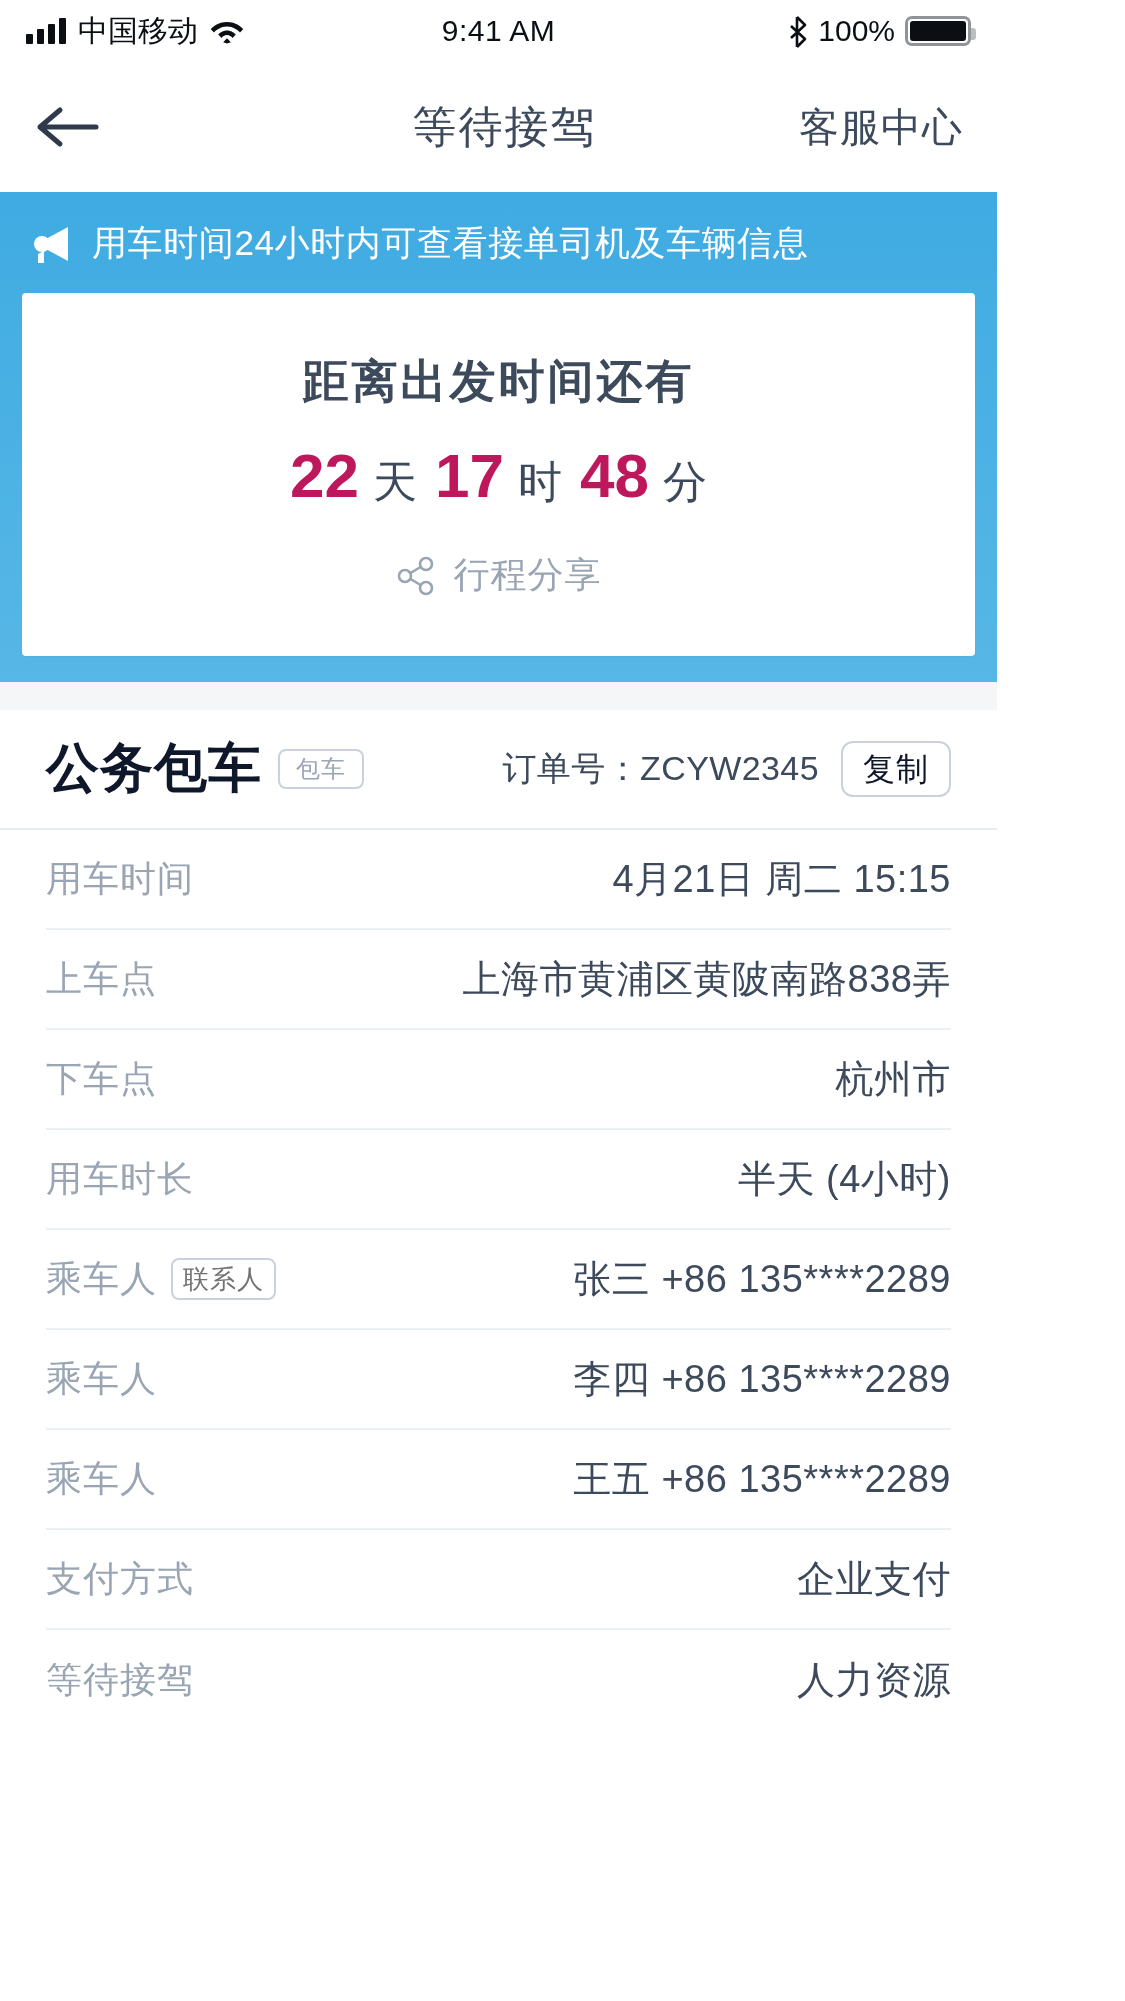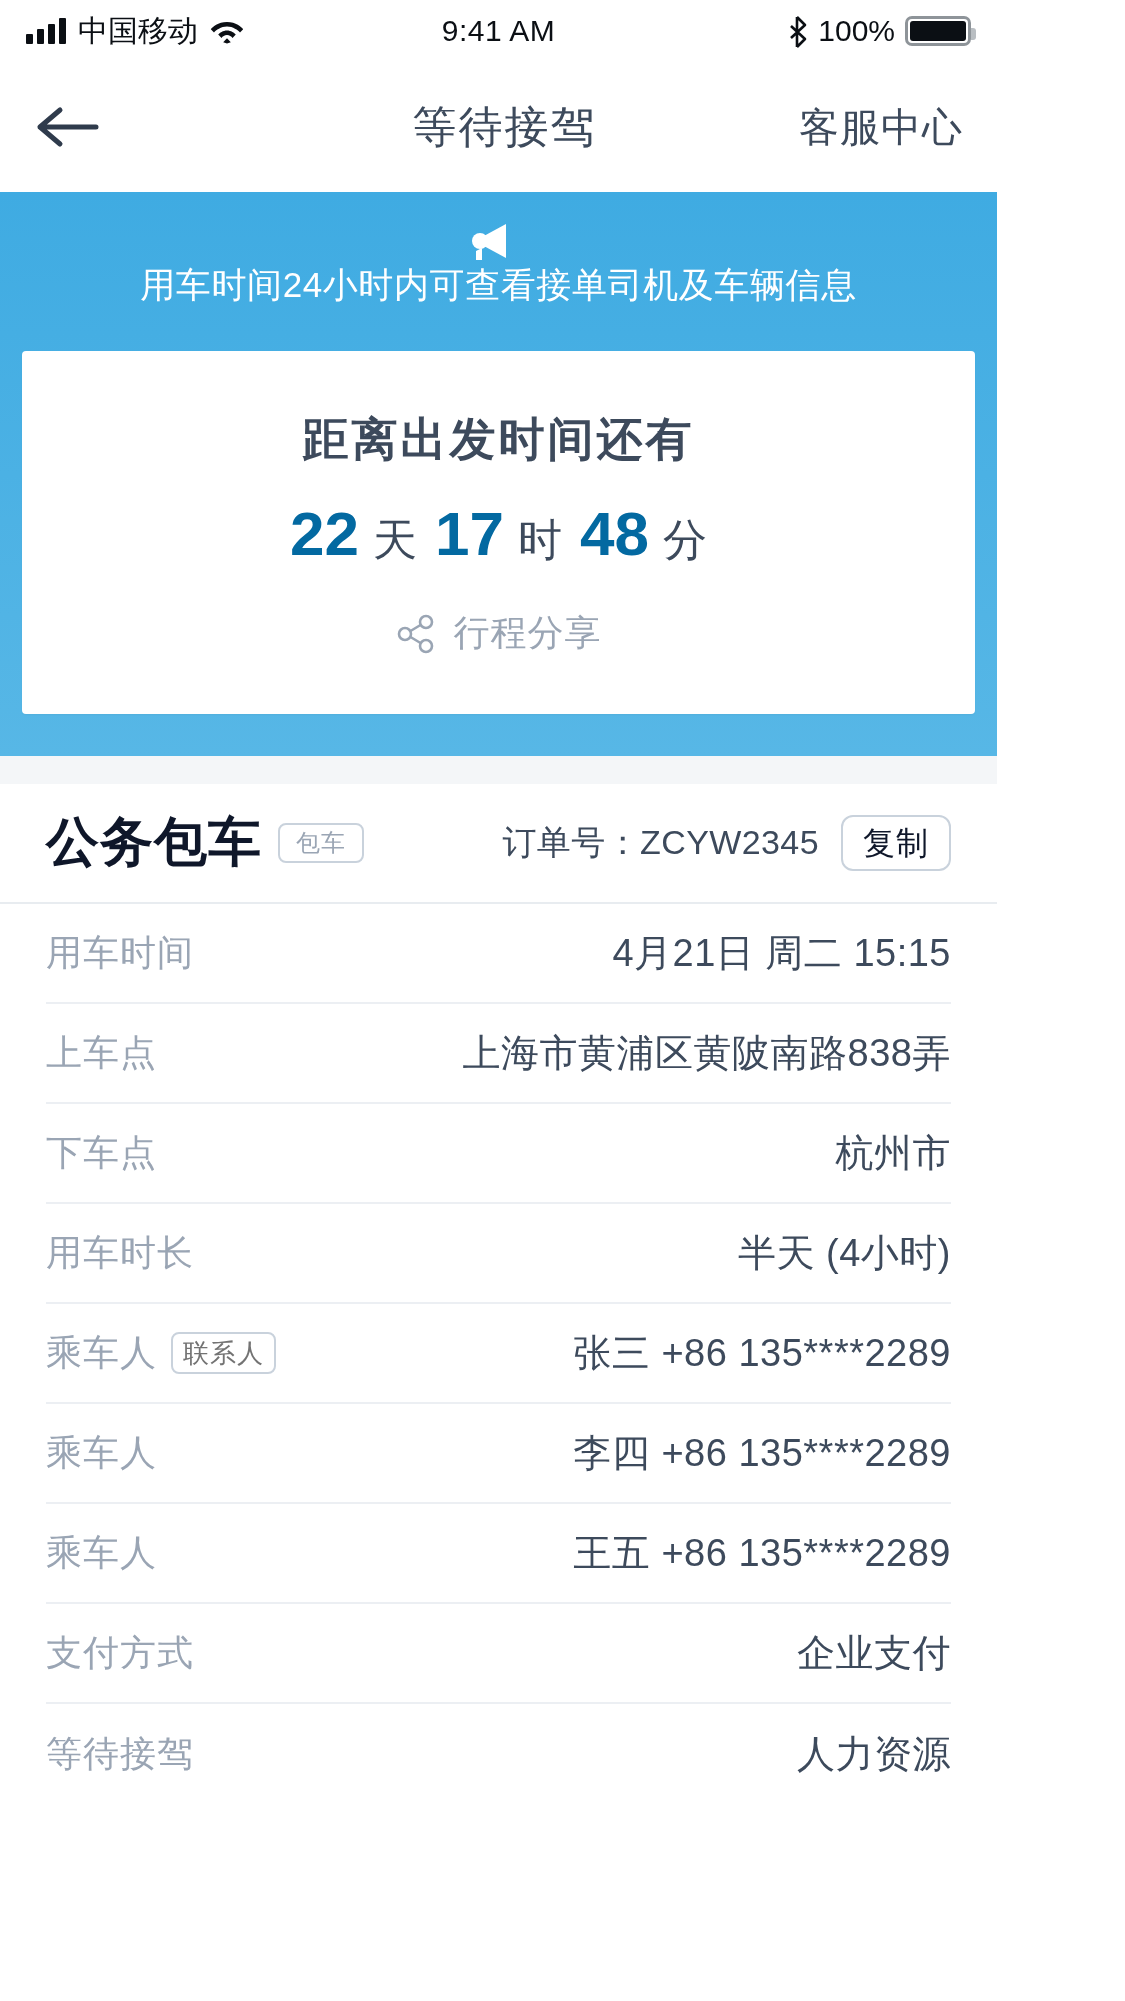--- a/index.html
+++ b/index.html
@@ -60,41 +60,41 @@
   .nav-action{
     margin-left:auto; font-size:40px; color:#3d4a5c; letter-spacing:1px;
     position:relative; z-index:2;
   }
 
   
   .notice{
     background:linear-gradient(180deg,#3fabe2 0%,#57b7e6 100%);
     padding:28px 0 0 0; position:relative;
   }
-  .notice-row{ display:flex; align-items:center; padding:0 30px 26px 30px;flex-direction:column; }
+  .notice-row{ display:flex; align-items:center; padding:0 30px 26px 30px; }
   .horn{ width:46px; height:42px; flex:0 0 auto; margin-right:16px; }
   .notice-text{
     color:#ffffff; font-size:35px; letter-spacing:.6px; white-space:nowrap;
   }
 
   
   .count-card{
-    background:#fff; margin:16px 22px; border-radius:4px;
+    background:#fff; margin:0 22px; border-radius:4px;
     padding:58px 0 56px 0; text-align:center;
     box-shadow:0 1px 2px rgba(0,0,0,.04);
   }
   .count-title{
     font-size:46px; color:#3d4a5c; font-weight:700; letter-spacing:3px;
   }
   .count-nums{
     margin-top:32px; display:flex; justify-content:center;
     align-items:baseline; gap:0;
   }
   .cn-num{
-    font-size:62px; font-weight:700; color:#0369a1; line-height:1;
+    font-size:62px; font-weight:700; color:#be185d; line-height:1;
     letter-spacing:0px;
   }
   .cn-unit{
     font-size:44px; color:#3d4a5c; font-weight:400; line-height:1;
     margin:0 18px 0 14px;
   }
   .cn-unit.last{ margin-right:0; }
   .share{
     margin-top:44px; display:flex; justify-content:center; align-items:center;
     gap:18px;

